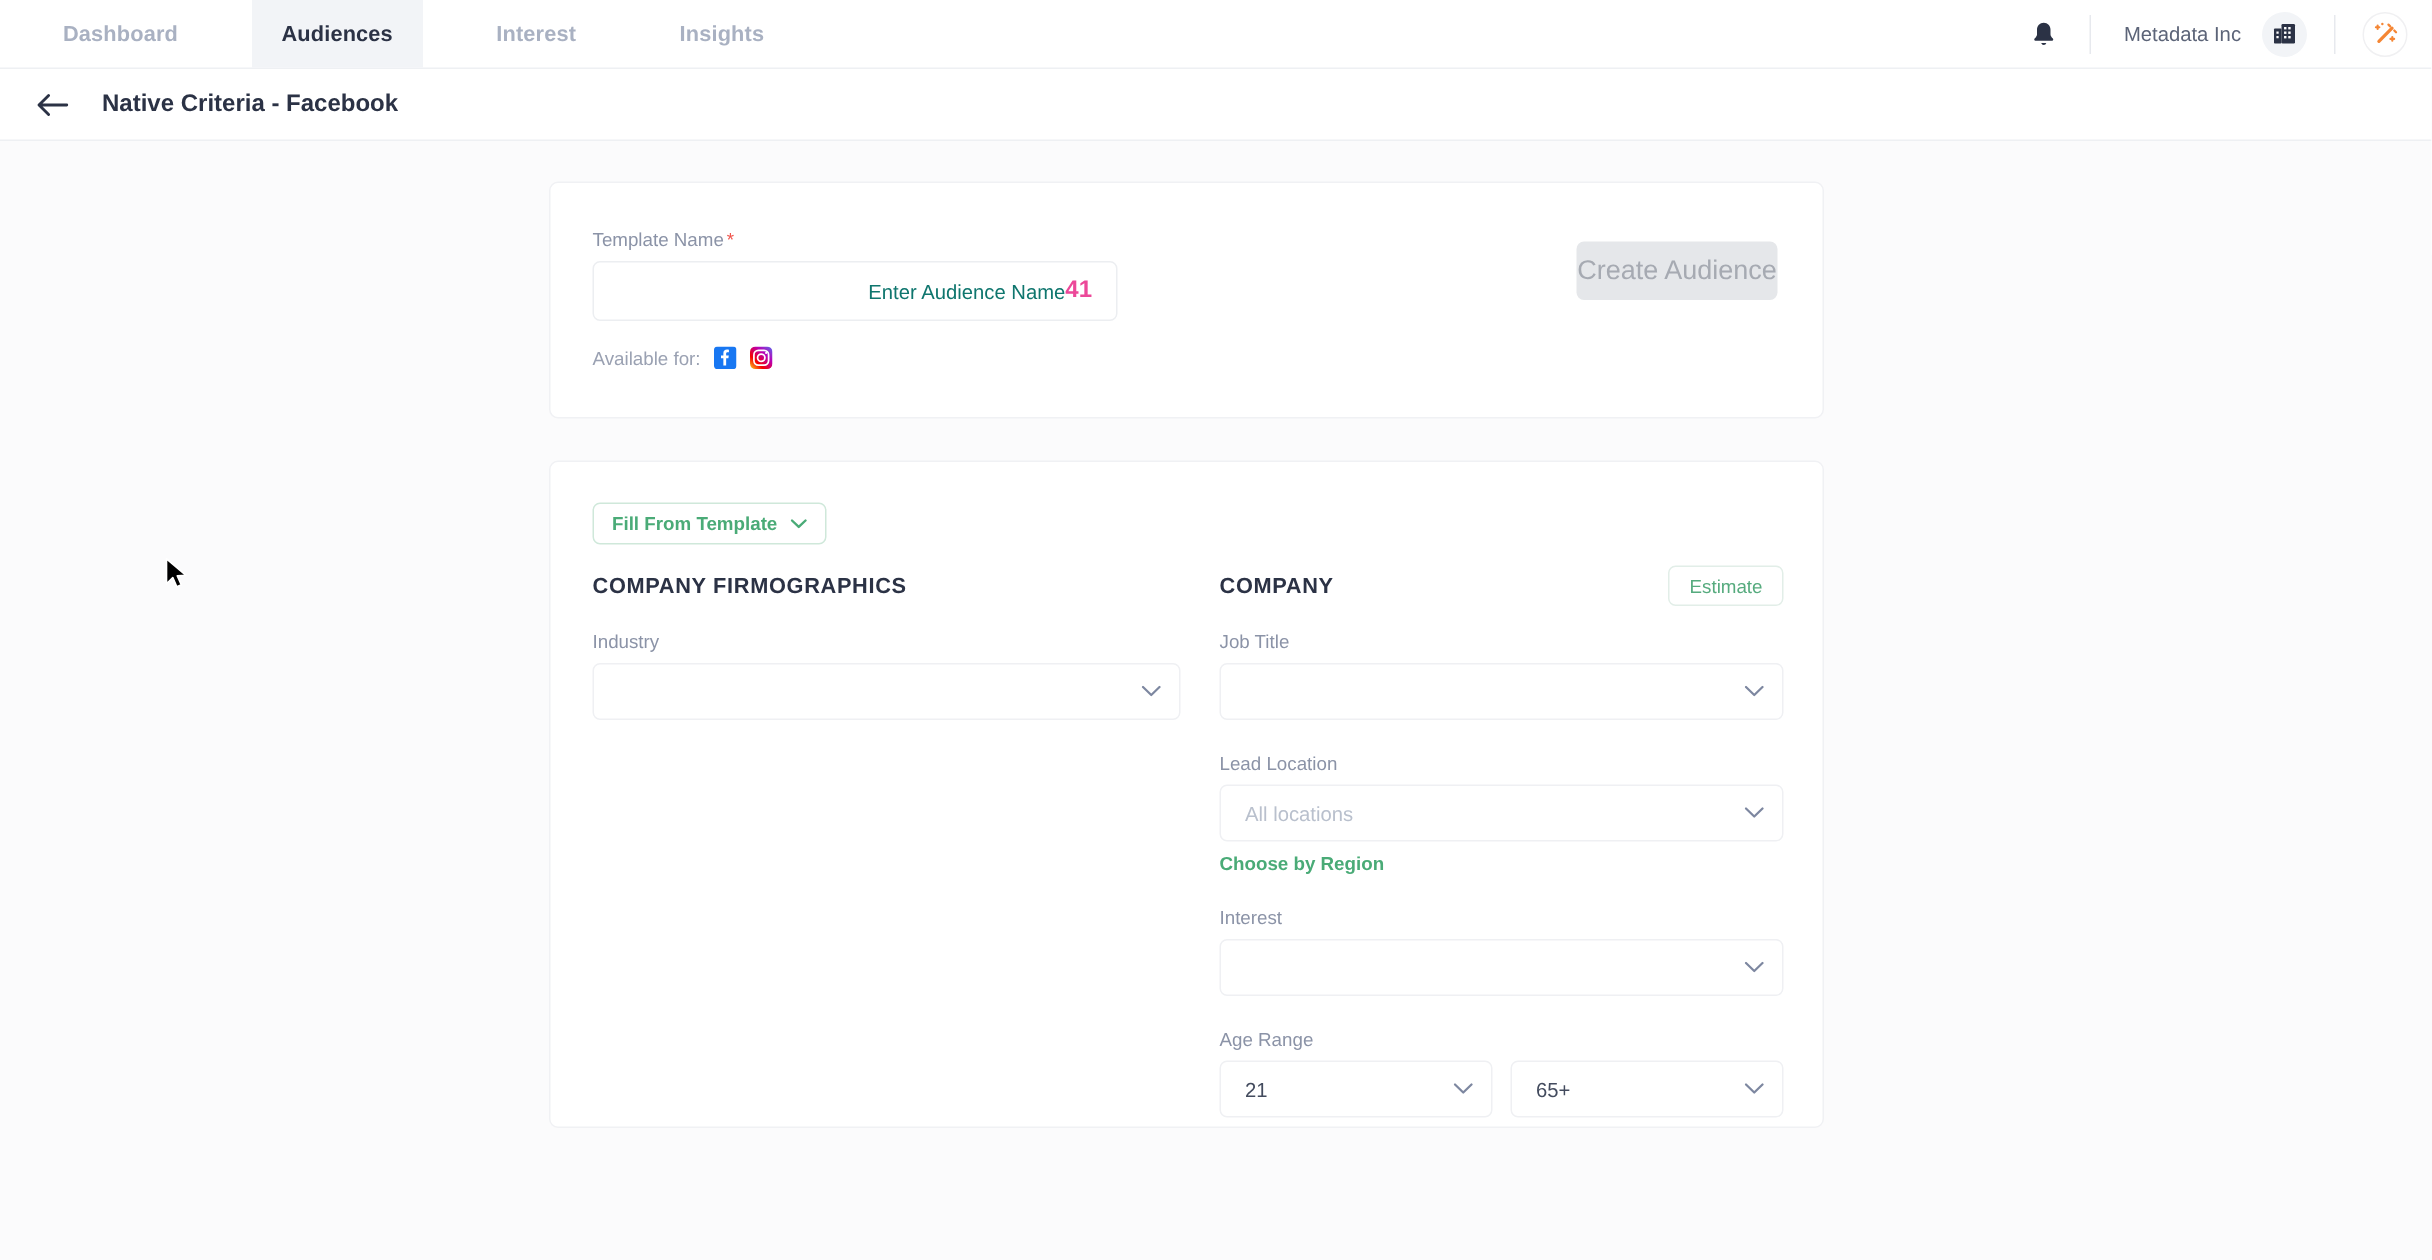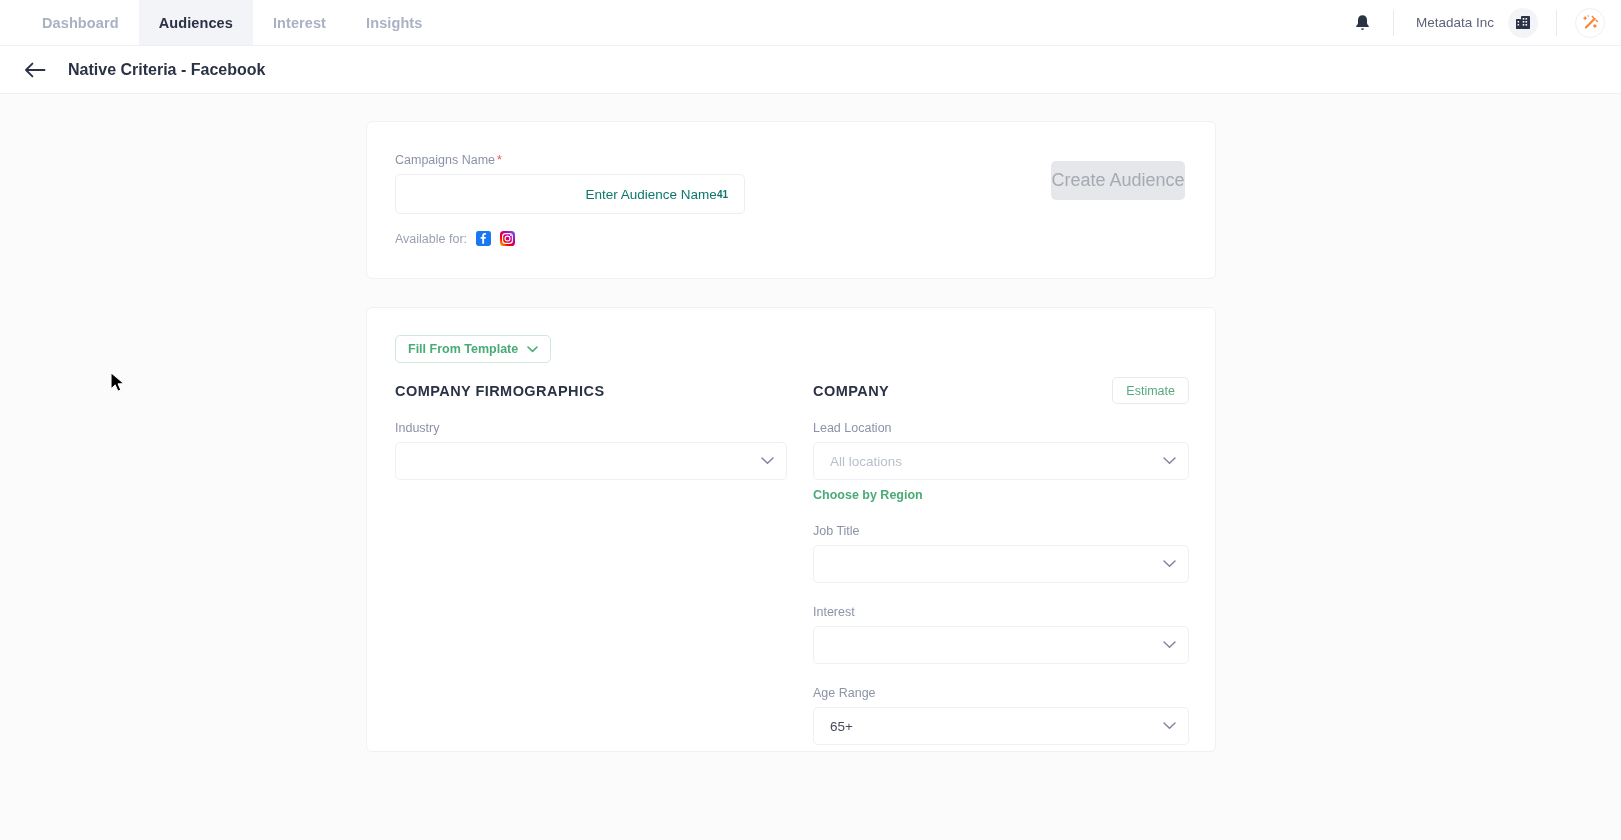--- a/index.html
+++ b/index.html
@@ -11,21 +11,21 @@
   }
   .app { position: relative; width: 1621px; height: 840px; background: #fbfbfc; }
 
   
   .topnav {
     height: 46px; background: #ffffff;
     display: flex; align-items: stretch;
     border-bottom: 1px solid #eef0f3;
     position: relative;
   }
-  .nav-tabs { display: flex; align-items: stretch; padding-left: 22px; }
+  .nav-tabs { display: flex; align-items: stretch; padding-left: 22px; gap: 29px; }
   .nav-tab {
     display: flex; align-items: center; padding: 0 20px;
     font-size: 14.5px; font-weight: bold; color: #a9b1c2;
     letter-spacing: .1px; cursor: pointer; white-space: nowrap;
   }
   .nav-tab.active { color: #2b3245; background: #f2f4f7; }
 
   .nav-right {
     margin-left: auto; display: flex; align-items: center;
     padding-right: 0px; gap: 0px;
@@ -73,21 +73,21 @@
   .name-row { position: absolute; left: 28px; top: 31px; }
   .text-input {
     width: 350px; height: 40px;
     border: 1px solid #eceef1; border-radius: 5px;
     background: #fff;
     display: flex; align-items: center;
     padding: 0 16px;
     font-size: 13.5px;
   }
   .text-input .ph { color: #0f766e; flex: 1; text-align: right; }
-  .text-input .count { color: #0f766e; font-size: 10px; font-weight: bold; }
+  .text-input .count { color: #ec4899; font-size: 16px; font-weight: bold; }
 
   .avail-row { position: absolute; left: 28px; top: 109px; display: flex; align-items: center; gap: 9px; }
   .avail-label { font-size: 12.5px; color: #9aa1b2; }
 
   .create-btn {
     position: absolute; right: 30px; top: 39px;
     width: 134px; height: 39px; border-radius: 5px;
     background: #e5e7ea; color: #a6aab2;
     font-size: 18px; display: flex; align-items: center; justify-content: center;
     cursor: default;
@@ -202,21 +202,21 @@
       <svg width="22" height="16" viewBox="0 0 22 16">
         <path d="M20.5 8H2M8.4 1.6L2 8l6.4 6.4" stroke="#2b3245" stroke-width="1.9" fill="none" stroke-linecap="round" stroke-linejoin="round"></path>
       </svg>
     </span>
     <span class="page-title">Native Criteria - Facebook</span>
   </div>
 
   <div class="card" id="card-name">
     <div class="name-row">
       <label class="label">
-        <span>Campaigns Name</span><span class="req">*</span>
+        <span>Template Name</span><span class="req">*</span>
       </label>
       <div class="text-input">
         <span class="ph">Enter Audience Name</span>
         <span class="count">41</span>
       </div>
     </div>
 
     <div class="avail-row">
       <span class="avail-label">Available for:</span>
       <svg width="15" height="15" viewBox="0 0 15 15">
@@ -269,60 +269,68 @@
       </div>
     </div>
 
     <div class="col-right">
       <div class="col-title">COMPANY</div>
       <div class="estimate-btn">
         <span>Estimate</span>
       </div>
 
       <div class="field">
+        <label class="label">Job Title</label>
+        <div class="select">
+          <span class="val"></span>
+          <span class="chev">
+            <svg width="13" height="8" viewBox="0 0 13 8">
+              <path d="M1 1l5.5 5.3L12 1" stroke="#7d87a0" stroke-width="1.5" fill="none" stroke-linecap="round" stroke-linejoin="round"></path>
+            </svg>
+          </span>
+        </div>
+      </div>
+
+      <div class="field">
         <label class="label">Lead Location</label>
         <div class="select">
           <span class="val ph">All locations</span>
           <span class="chev">
             <svg width="13" height="8" viewBox="0 0 13 8">
               <path d="M1 1l5.5 5.3L12 1" stroke="#7d87a0" stroke-width="1.5" fill="none" stroke-linecap="round" stroke-linejoin="round"></path>
             </svg>
           </span>
         </div>
         <span class="region-link">Choose by Region</span>
       </div>
 
       <div class="field">
-        <label class="label">Job Title</label>
-        <div class="select">
-          <span class="val"></span>
-          <span class="chev">
-            <svg width="13" height="8" viewBox="0 0 13 8">
-              <path d="M1 1l5.5 5.3L12 1" stroke="#7d87a0" stroke-width="1.5" fill="none" stroke-linecap="round" stroke-linejoin="round"></path>
-            </svg>
-          </span>
-        </div>
-      </div>
-
-      <div class="field">
         <label class="label">Interest</label>
         <div class="select">
           <span class="val"></span>
           <span class="chev">
             <svg width="13" height="8" viewBox="0 0 13 8">
               <path d="M1 1l5.5 5.3L12 1" stroke="#7d87a0" stroke-width="1.5" fill="none" stroke-linecap="round" stroke-linejoin="round"></path>
             </svg>
           </span>
         </div>
       </div>
 
       <div class="field">
         <label class="label">Age Range</label>
         <div class="age-row">
           <div class="select">
+            <span class="val">21</span>
+            <span class="chev">
+              <svg width="13" height="8" viewBox="0 0 13 8">
+                <path d="M1 1l5.5 5.3L12 1" stroke="#7d87a0" stroke-width="1.5" fill="none" stroke-linecap="round" stroke-linejoin="round"></path>
+              </svg>
+            </span>
+          </div>
+          <div class="select">
             <span class="val">65+</span>
             <span class="chev">
               <svg width="13" height="8" viewBox="0 0 13 8">
                 <path d="M1 1l5.5 5.3L12 1" stroke="#7d87a0" stroke-width="1.5" fill="none" stroke-linecap="round" stroke-linejoin="round"></path>
               </svg>
             </span>
           </div>
         </div>
       </div>
     </div>

